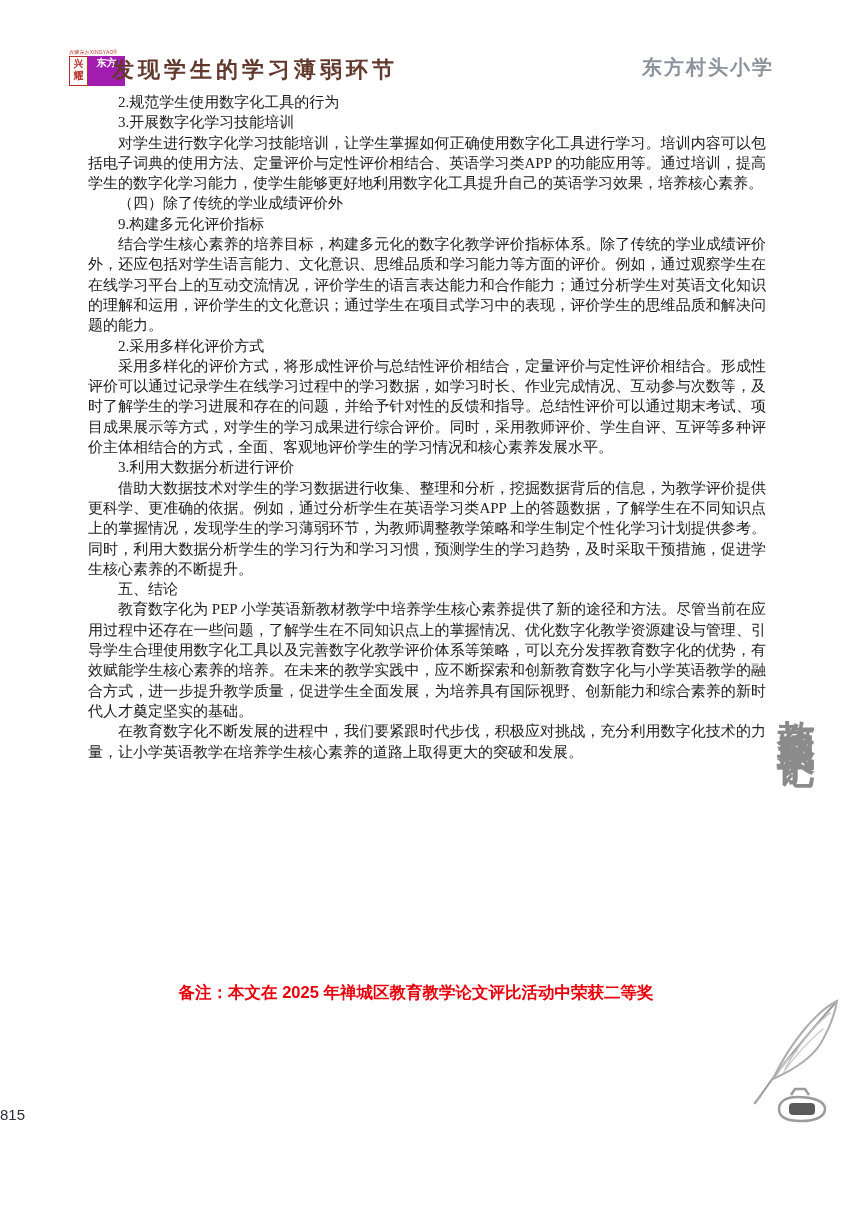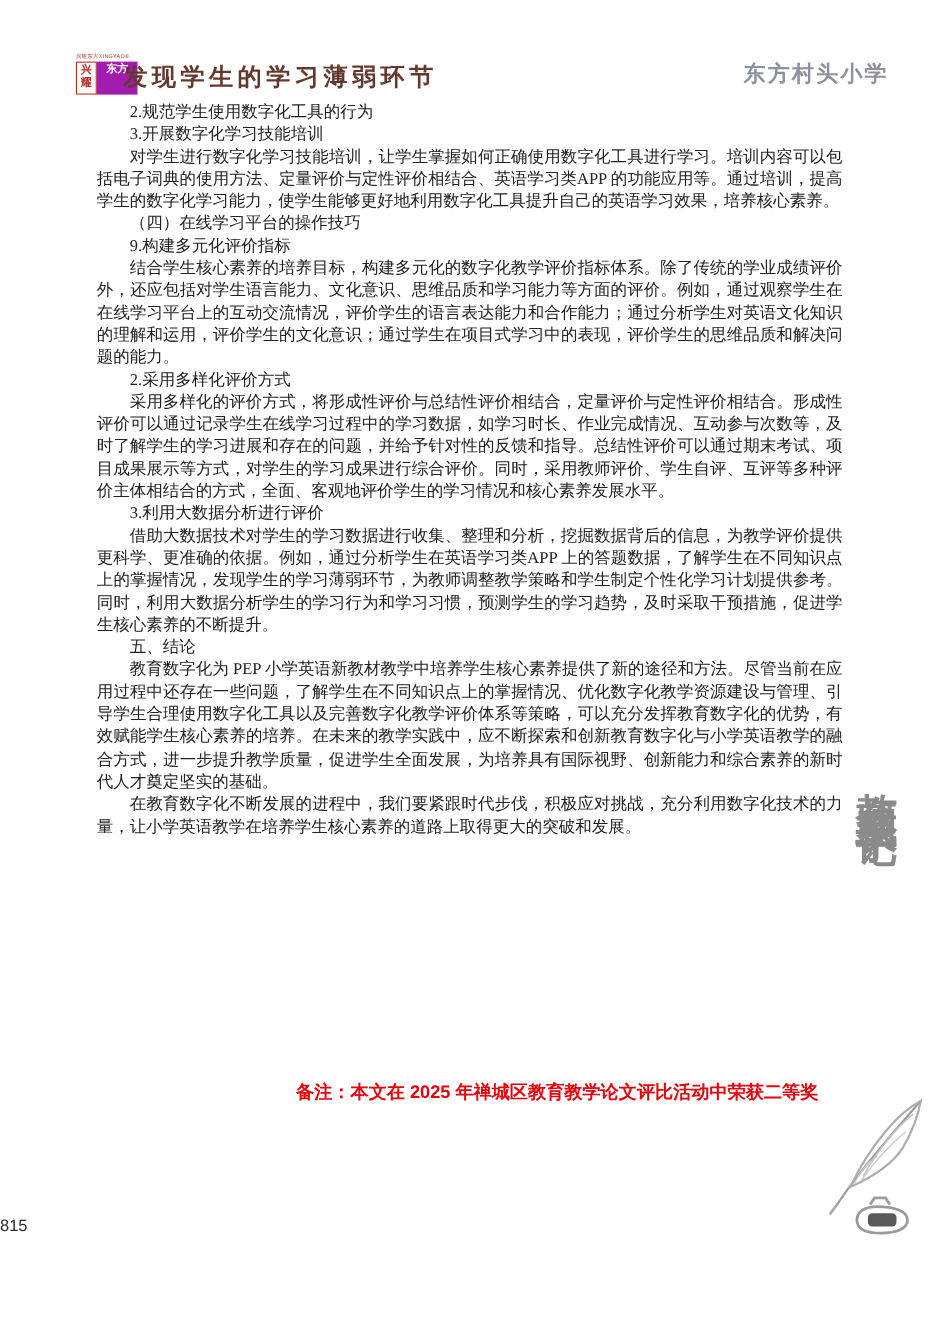--- a/index.html
+++ b/index.html
@@ -23,37 +23,37 @@
   .seal-b {
     flex:1; background:#a21caf; color:#ffffff; font-size:10px; line-height:12px;
     text-align:center; padding-top:1px; font-weight:bold; overflow:hidden;
   }
   .brand-title {
     position:absolute; left:112px; top:55px; width:300px;
     font-size:22px; font-weight:bold; color:#63392d; letter-spacing:4px;
     font-family:"Liberation Serif",serif; white-space:nowrap;
   }
   .school-name {
-    position:absolute; right:8px; top:54px; width:200px; text-align:center;
+    position:absolute; right:8px; top:54px; width:200px; text-align:left;
     font-size:20px; color:#8d939c; letter-spacing:2px; font-weight:bold;
     font-family:"Liberation Serif",serif; white-space:nowrap;
   }
 
   
   .article {
     position:absolute; left:88px; top:92px; width:678px;
     font-size:15px; line-height:20.3px; color:#212121;
     text-align:justify;
   }
   .article p { margin:0; text-indent:2em; }
 
   
   .remark {
     position:absolute; left:88px; top:982px; width:678px;
-    text-align:right; padding-right:22px; box-sizing:border-box;
+    text-align:center; padding-right:22px; box-sizing:border-box;
     font-family:"Liberation Sans",sans-serif;
     font-size:16.5px; font-weight:bold; color:#e8000b; white-space:nowrap;
   }
 
   
   .calligraphy {
     position:absolute; left:770px; top:690px; height:280px;
     writing-mode:vertical-rl; text-orientation:upright;
     font-size:38px; letter-spacing:6px; color:#8b8b8b;
     font-family:"Liberation Serif",serif; font-weight:bold;
@@ -81,21 +81,21 @@
       <span class="seal-b">东方</span>
     </div>
   </div>
   <div class="brand-title">发现学生的学习薄弱环节</div>
   <div class="school-name">东方村头小学</div>
 
   <div class="article">
       <p>2.规范学生使用数字化工具的行为</p>
       <p>3.开展数字化学习技能培训</p>
       <p>对学生进行数字化学习技能培训，让学生掌握如何正确使用数字化工具进行学习。培训内容可以包括电子词典的使用方法、定量评价与定性评价相结合、英语学习类APP 的功能应用等。通过培训，提高学生的数字化学习能力，使学生能够更好地利用数字化工具提升自己的英语学习效果，培养核心素养。</p>
-      <p>（四）在线学习平台的操作技巧</p>
+      <p>（四）除了传统的学业成绩评价外</p>
       <p>9.构建多元化评价指标</p>
       <p>结合学生核心素养的培养目标，构建多元化的数字化教学评价指标体系。除了传统的学业成绩评价外，还应包括对学生语言能力、文化意识、思维品质和学习能力等方面的评价。例如，通过观察学生在在线学习平台上的互动交流情况，评价学生的语言表达能力和合作能力；通过分析学生对英语文化知识的理解和运用，评价学生的文化意识；通过学生在项目式学习中的表现，评价学生的思维品质和解决问题的能力。</p>
       <p>2.采用多样化评价方式</p>
       <p>采用多样化的评价方式，将形成性评价与总结性评价相结合，定量评价与定性评价相结合。形成性评价可以通过记录学生在线学习过程中的学习数据，如学习时长、作业完成情况、互动参与次数等，及时了解学生的学习进展和存在的问题，并给予针对性的反馈和指导。总结性评价可以通过期末考试、项目成果展示等方式，对学生的学习成果进行综合评价。同时，采用教师评价、学生自评、互评等多种评价主体相结合的方式，全面、客观地评价学生的学习情况和核心素养发展水平。</p>
       <p>3.利用大数据分析进行评价</p>
       <p>借助大数据技术对学生的学习数据进行收集、整理和分析，挖掘数据背后的信息，为教学评价提供更科学、更准确的依据。例如，通过分析学生在英语学习类APP 上的答题数据，了解学生在不同知识点上的掌握情况，发现学生的学习薄弱环节，为教师调整教学策略和学生制定个性化学习计划提供参考。同时，利用大数据分析学生的学习行为和学习习惯，预测学生的学习趋势，及时采取干预措施，促进学生核心素养的不断提升。</p>
       <p>五、结论</p>
       <p>教育数字化为 PEP 小学英语新教材教学中培养学生核心素养提供了新的途径和方法。尽管当前在应用过程中还存在一些问题，了解学生在不同知识点上的掌握情况、优化数字化教学资源建设与管理、引导学生合理使用数字化工具以及完善数字化教学评价体系等策略，可以充分发挥教育数字化的优势，有效赋能学生核心素养的培养。在未来的教学实践中，应不断探索和创新教育数字化与小学英语教学的融合方式，进一步提升教学质量，促进学生全面发展，为培养具有国际视野、创新能力和综合素养的新时代人才奠定坚实的基础。</p>
       <p>在教育数字化不断发展的进程中，我们要紧跟时代步伐，积极应对挑战，充分利用数字化技术的力量，让小学英语教学在培养学生核心素养的道路上取得更大的突破和发展。</p>
     </div>

